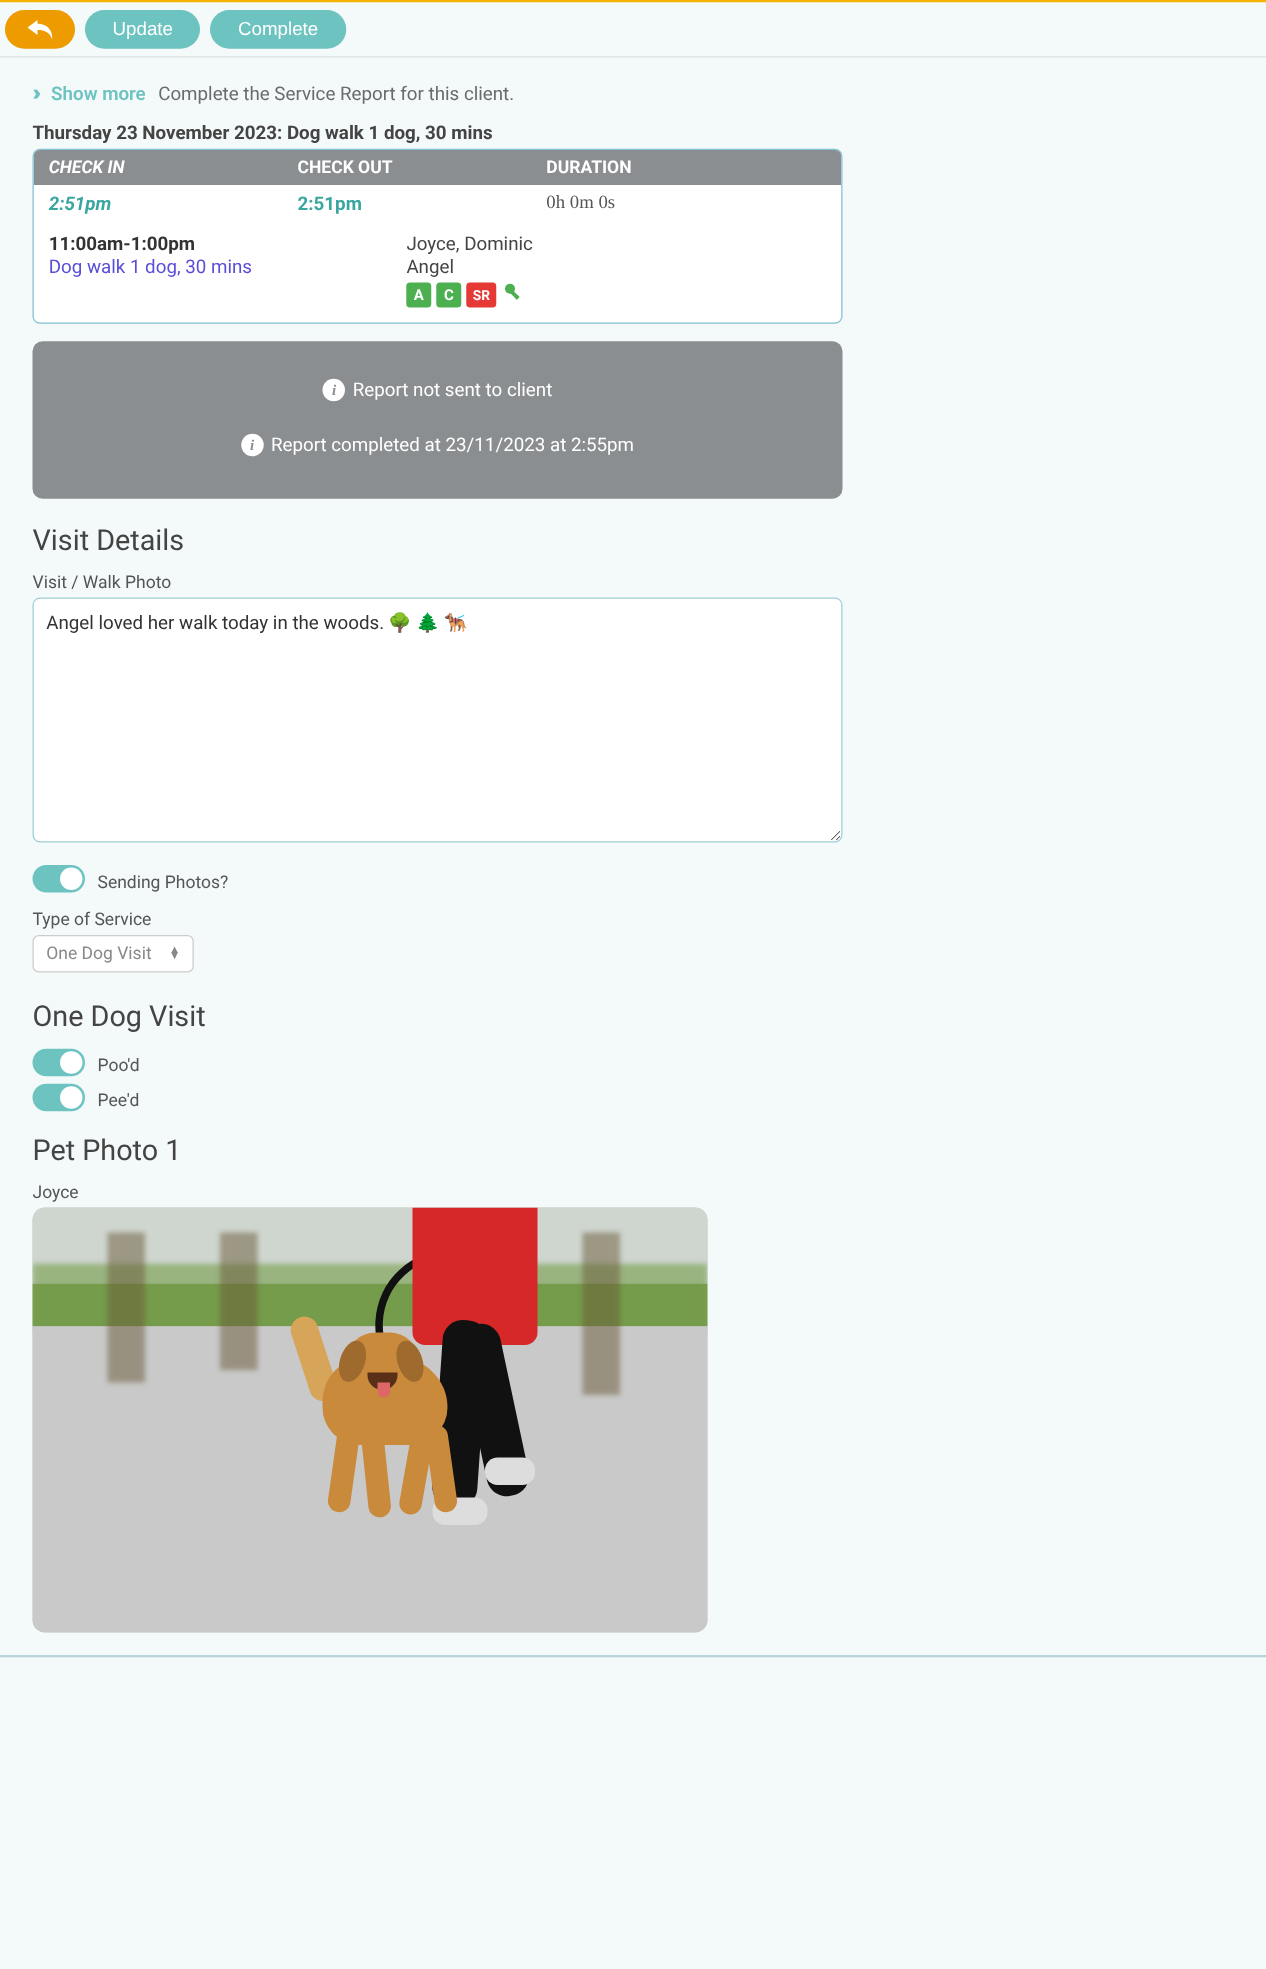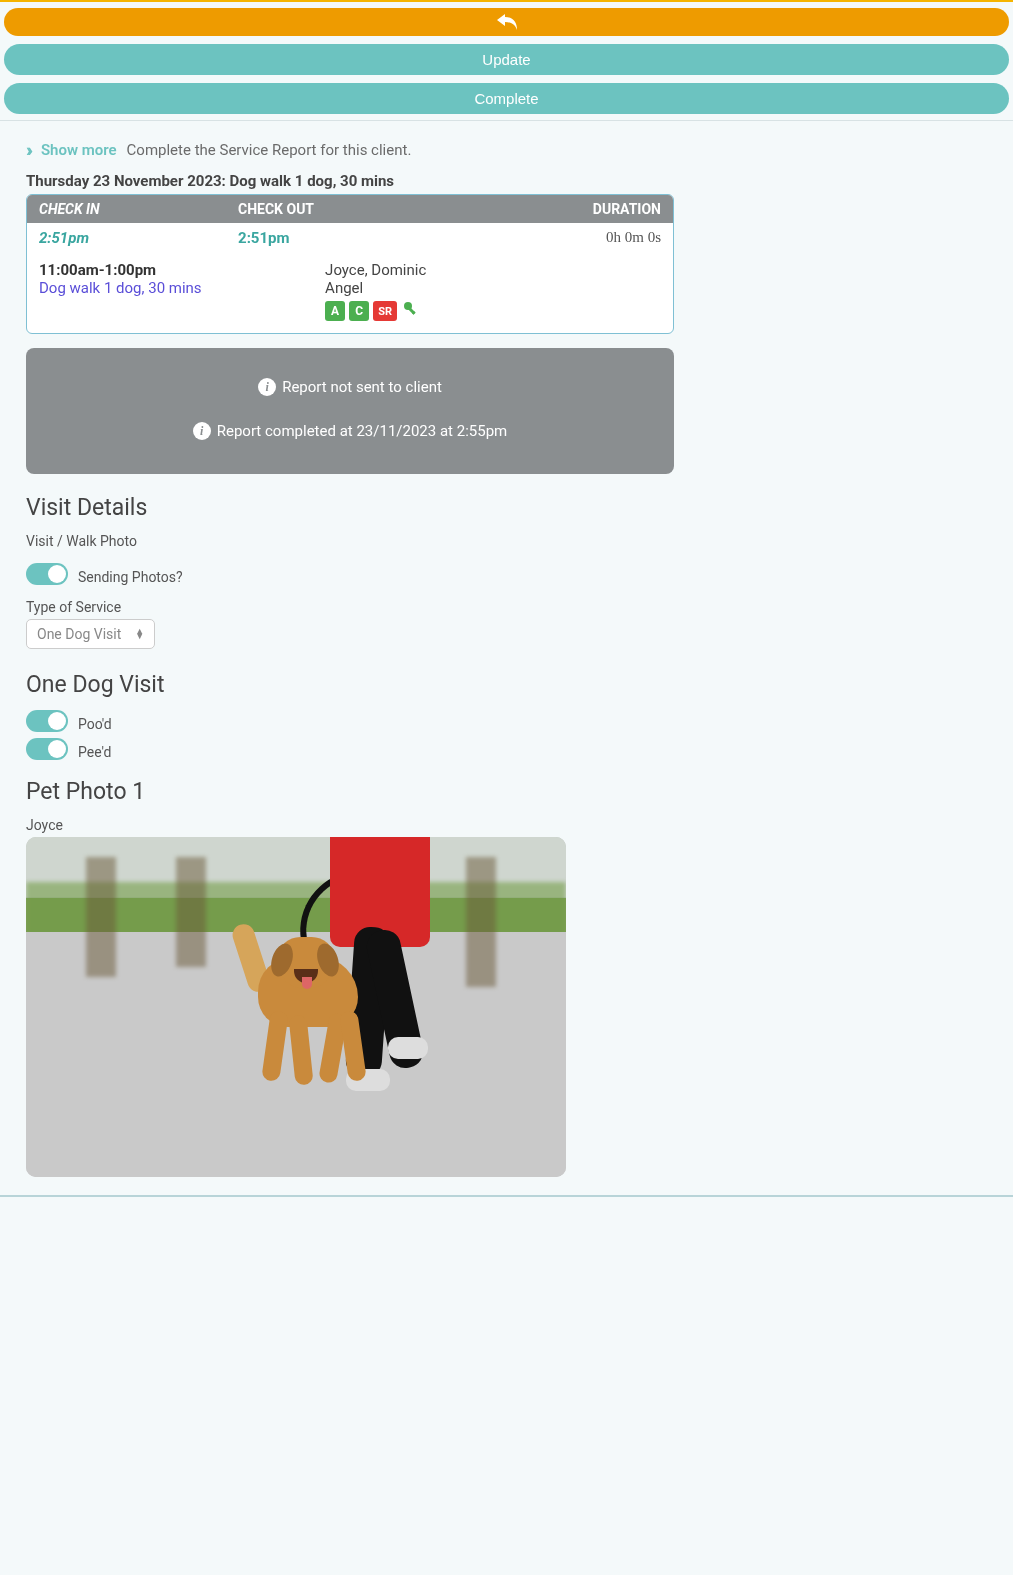--- a/index.html
+++ b/index.html
@@ -10,21 +10,20 @@
     font-size: 14px;
     width: 1013px;
   }
   .top-accent { height: 2px; background: #f5b400; }
   .toolbar {
     background: #f4f9fa;
     padding: 6px 4px;
     display: flex;
     gap: 8px;
     border-bottom: 1px solid #d8e2e4;
-    flex-direction: column;
   }
   .btn {
     border: none;
     border-radius: 22px;
     padding: 7px 22px;
     font-size: 15px;
     color: #fff;
     cursor: pointer;
     font-weight: 500;
   }
@@ -65,21 +64,21 @@
   .check-header {
     background: #8a8e90;
     color: #fff;
     display: flex;
     padding: 6px 12px;
     font-weight: 700;
     font-size: 14px;
   }
   .check-col1 { flex: 0 0 32%; font-style: italic; }
   .check-col2 { flex: 0 0 32%; }
-  .check-col3 { flex: 1; text-align: right; }
+  .check-col3 { flex: 1; }
   .check-row {
     display: flex;
     padding: 6px 12px;
   }
   .time-teal { color: #3aa6a0; font-weight: 700; font-size: 15px; }
   .duration-val { color: #555; font-size: 15px; font-family: Liberation Serif, serif; }
   .visit-row {
     display: flex;
     padding: 8px 12px 12px 12px;
   }
@@ -280,20 +279,21 @@
     </div>
     <div class="status-line">
       <span class="info-badge">i</span>
       <span>Report completed at 23/11/2023 at 2:55pm</span>
     </div>
   </div>
 
   <h2 class="section">Visit Details</h2>
 
   <div class="field-label">Visit / Walk Photo</div>
+  <textarea class="notes" style="">Angel loved her walk today in the woods. 🌳 🌲 🐕‍🦺</textarea>
 
   <div class="toggle-row">
     <div class="toggle">
         <div class="toggle-knob"></div>
       </div>
     <span class="toggle-label">Sending Photos?</span>
   </div>
 
   <div class="field-label">Type of Service</div>
   <div class="select-wrap">

